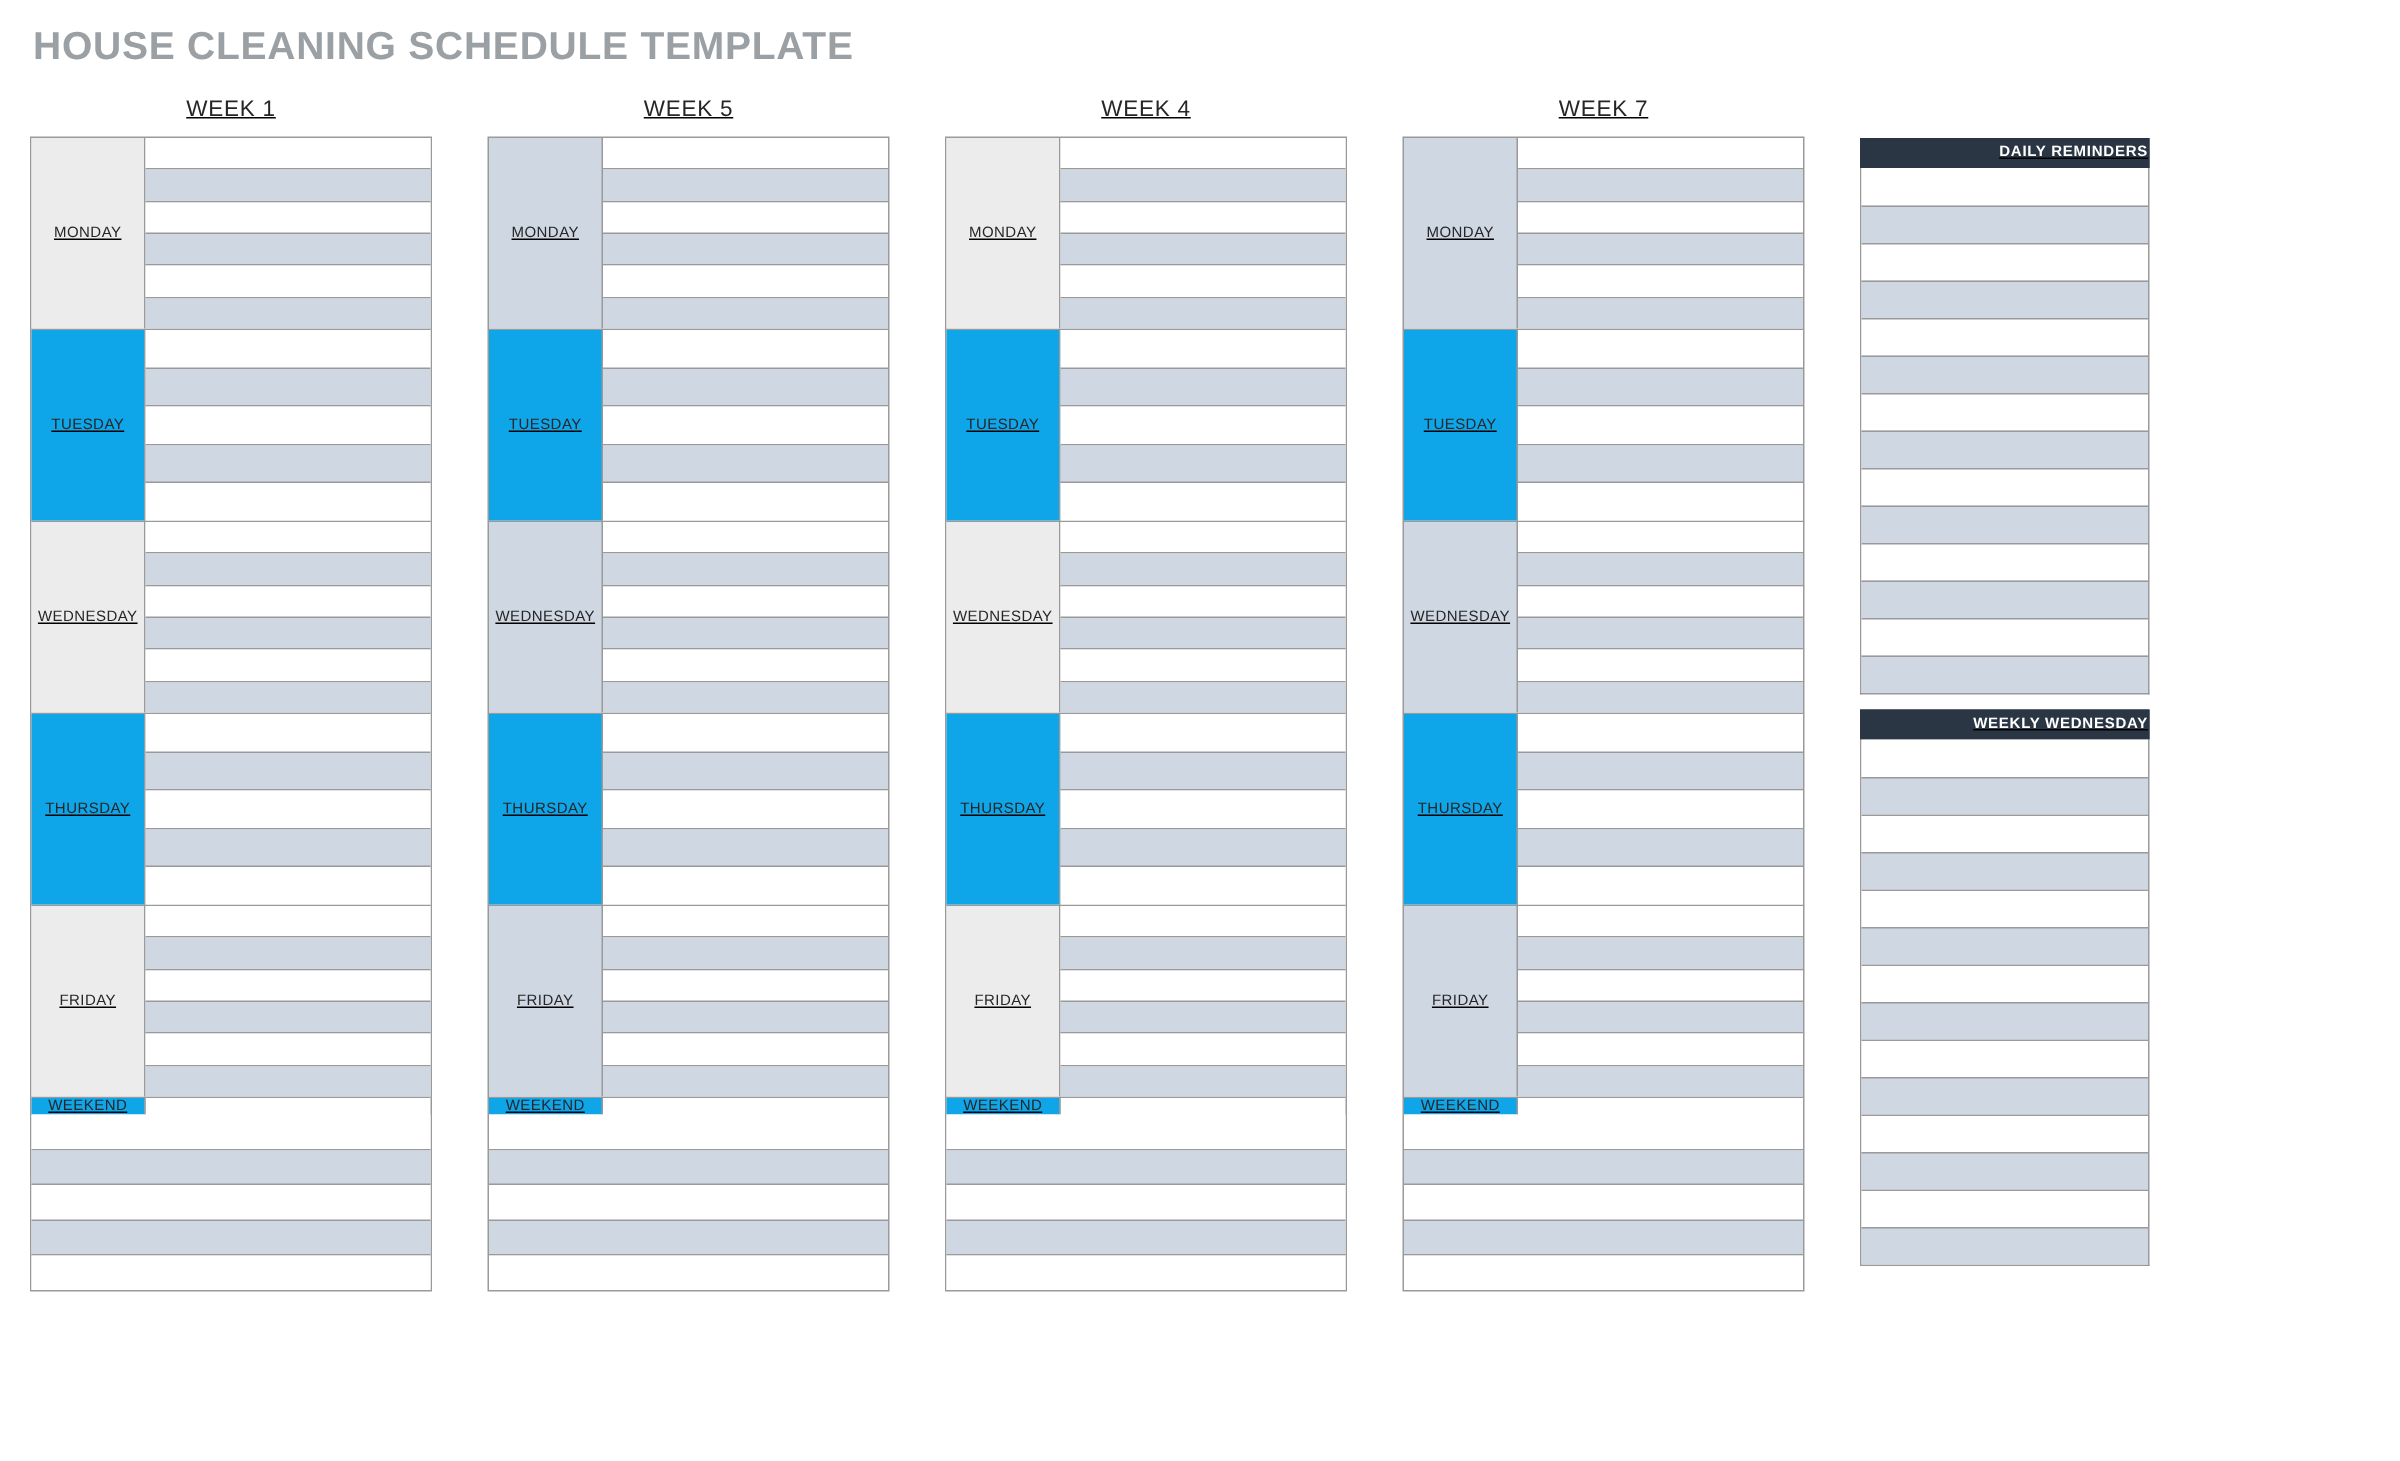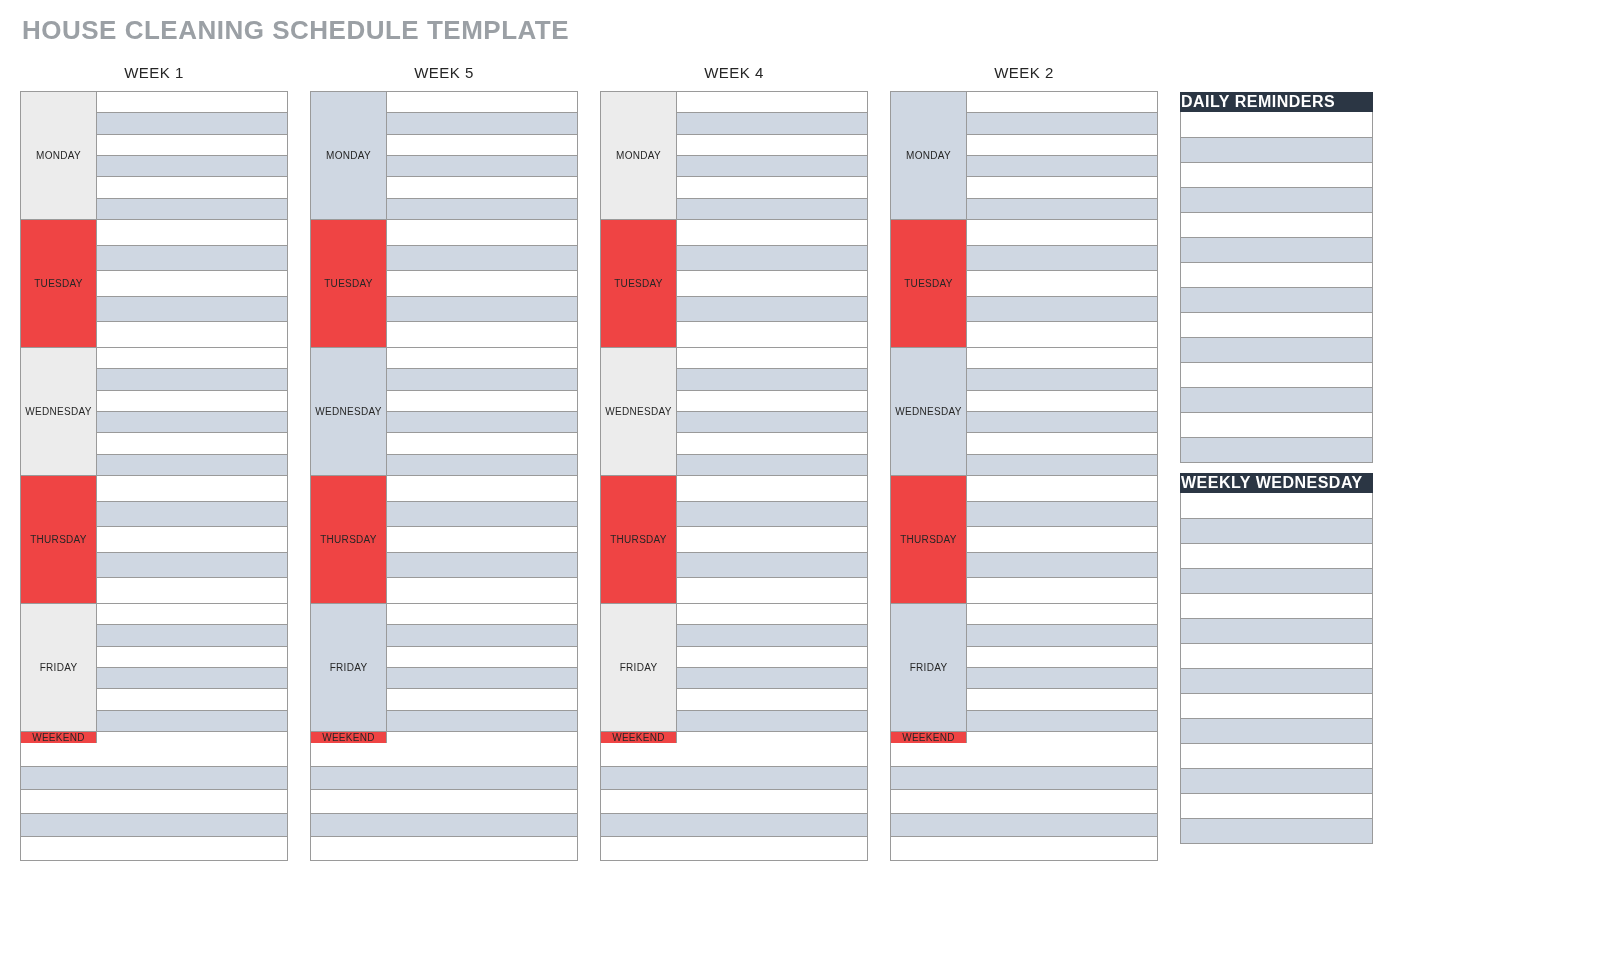--- a/index.html
+++ b/index.html
@@ -12,22 +12,23 @@
   }
   .title {
     font-size: 26px;
     font-weight: bold;
     color: #9ba0a5;
     letter-spacing: 0.5px;
     margin: 1px 0 18px 2px;
   }
   .board {
     display: flex;
-    gap: 22px;
+    gap: 37px;
     align-items: flex-start;
+    text-decoration: underline;
   }
   .week-col {
     width: 268px;
     flex: 0 0 auto;
   }
   .week-header {
     text-align: center;
     font-size: 15px;
     letter-spacing: 0.5px;
     color: #262626;
@@ -64,32 +65,32 @@
   }
   .slot {
     flex: 1 1 0;
     border-bottom: 1px solid #9a9a9a;
   }
   .slot:last-child { border-bottom: none; }
   .slot.sh { background: #cfd7e2; }
   .slot.wt { background: #ffffff; }
   .bg-gr { background: #ececec; }
   .bg-bl { background: #cfd7e2; }
-  .bg-wt { background: #ef4444; }
+  .bg-wt { background: #0ea5e9; }
 
   .sidebar {
     width: 193px;
     flex: 0 0 auto;
     margin-top: 28px; 
   }
   .panel-title {
     background: #2b3644;
     color: #ffffff;
-    text-align: left;
-    font-size: 16px;
+    text-align: right;
+    font-size: 10px;
     font-weight: bold;
     letter-spacing: 0.5px;
     border: 1px solid #2b3644;
     height: 20px;
     line-height: 18px;
   }
   .panel-rows {
     border-left: 1px solid #9a9a9a;
     border-right: 1px solid #9a9a9a;
     border-bottom: 1px solid #9a9a9a;
@@ -317,21 +318,21 @@
           <div class="slot sh"></div>
           <div class="slot wt"></div>
           <div class="slot sh"></div>
           <div class="slot wt"></div>
         </div>
       </div>
     </div>
   </div>
 
   <div class="week-col">
-    <div class="week-header">WEEK 2</div>
+    <div class="week-header">WEEK 7</div>
     <div class="week-box">
       <div class="day-block">
         <div class="day-label bg-bl">MONDAY</div>
         <div class="slots">
           <div class="slot wt"></div>
           <div class="slot sh"></div>
           <div class="slot wt"></div>
           <div class="slot sh"></div>
           <div class="slot wt"></div>
           <div class="slot sh"></div>

